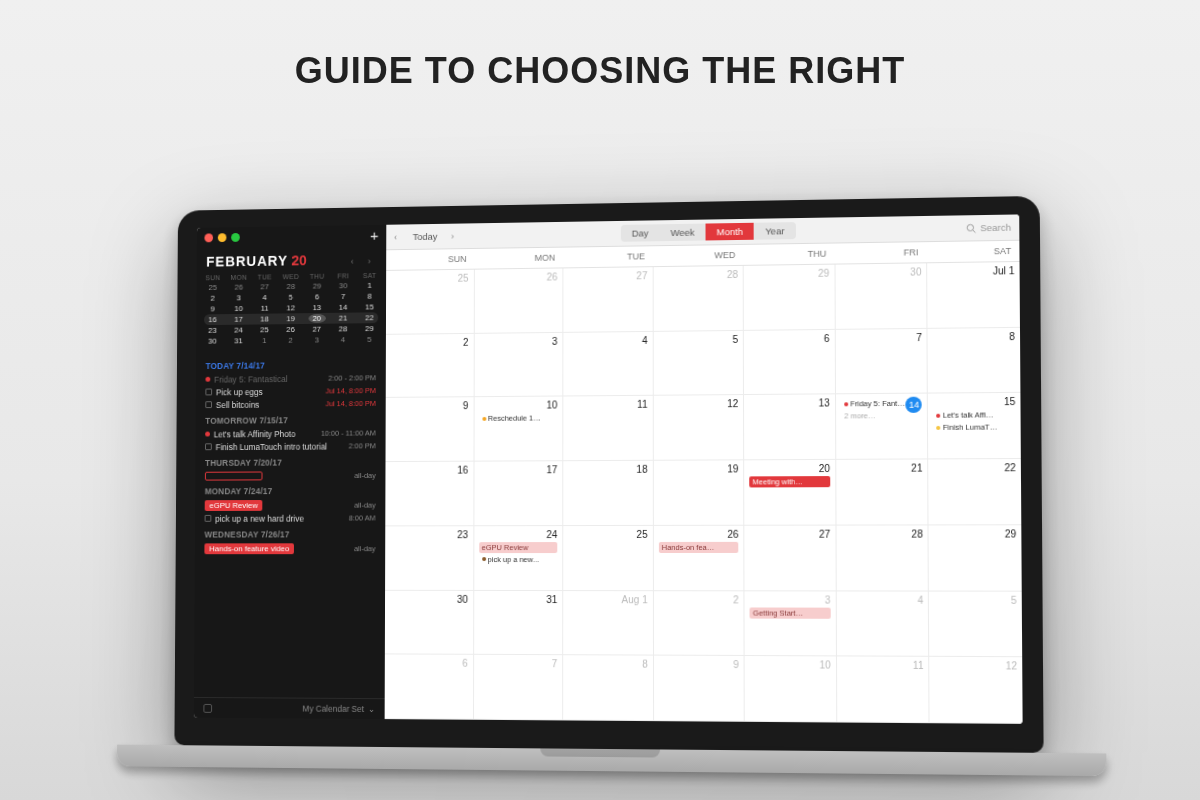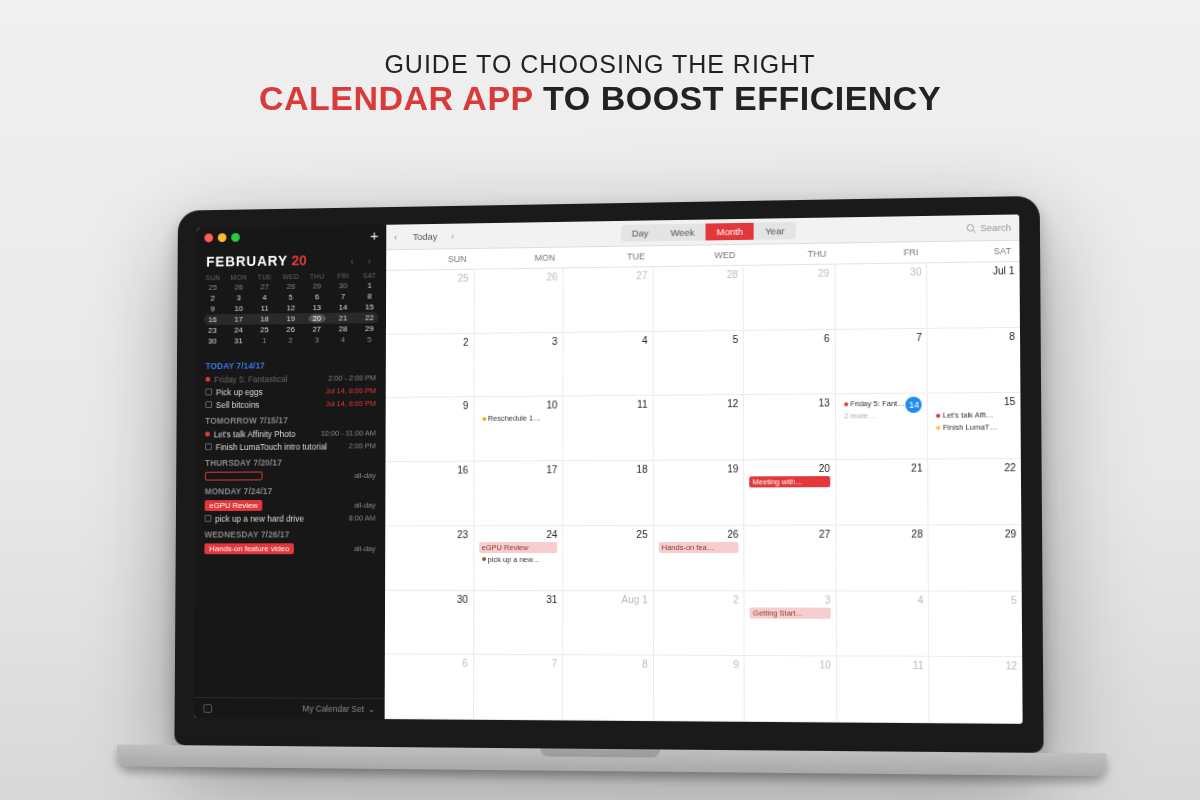--- a/index.html
+++ b/index.html
@@ -1,18 +1,18 @@
 <!DOCTYPE html>
 <html><head>
 <meta charset="utf-8">
 <style>
 * { margin: 0; padding: 0; box-sizing: border-box; font-family: -apple-system, BlinkMacSystemFont, "Segoe UI", Helvetica, Arial, sans-serif; }
 body { width: 1200px; height: 800px; background: linear-gradient(180deg, #f0f0f0 0%, #e8e8e8 60%, #d8d8d8 100%); overflow: hidden; position: relative; }
 .headline { text-align: center; padding: 50px 20px 30px; }
-.headline h1 { font-size: 25px; font-weight: 400; letter-spacing: 1px; color: #222; }
+.headline h1 { font-size: 36px; font-weight: 700; letter-spacing: 1px; color: #222; }
 .headline h2 { font-size: 34px; font-weight: 700; letter-spacing: 0.5px; color: #222; }
 .headline .accent { color: #d93a3a; }
 
 .laptop { position: absolute; left: 50%; bottom: 30px; transform: translateX(-50%) perspective(2200px) rotateX(2deg) rotateY(-6deg); width: 870px; }
 .screen-bezel { background: #1a1a1a; border-radius: 22px 22px 10px 10px; padding: 18px 20px 28px; box-shadow: 0 30px 90px rgba(0,0,0,0.35), 0 8px 18px rgba(0,0,0,0.25); }
 .screen { background: #fff; border-radius: 4px; overflow: hidden; height: 500px; display: flex; flex-direction: column; }
 .base { height: 22px; background: linear-gradient(180deg,#bfbfbf,#a9a9a9); margin: 0 -60px; border-radius: 0 0 14px 14px; box-shadow: 0 6px 10px rgba(0,0,0,0.3); position: relative; }
 .base::before { content:""; position:absolute; top:0; left:50%; transform:translateX(-50%); width:120px; height:8px; background:rgba(0,0,0,0.15); border-radius: 0 0 10px 10px; }
 
 .app { flex:1; display:flex; min-height:0; }
@@ -77,21 +77,20 @@
 .ev.red-bg { background:#e2383c; color:#fff; }
 .ev.pink-bg { background:#f7cdcd; color:#8a3a3a; }
 .ev.more { color:#aaa; }
 .oc{background:#f5a623}.rc{background:#e2383c}.yc{background:#f5c542}.bc{background:#8a5a2a}
 </style>
 </head>
 <body>
 
 <div class="headline">
   <h1>GUIDE TO CHOOSING THE RIGHT</h1>
-  <h2><span class="accent">CALENDAR APP</span><span> TO BOOST EFFICIENCY</span></h2>
 </div>
 
 <div class="laptop">
   <div class="screen-bezel">
     <div class="screen">
       <div class="app">
 
         <div class="sidebar">
           <div class="sb-top">
             <span class="tl red"></span>

